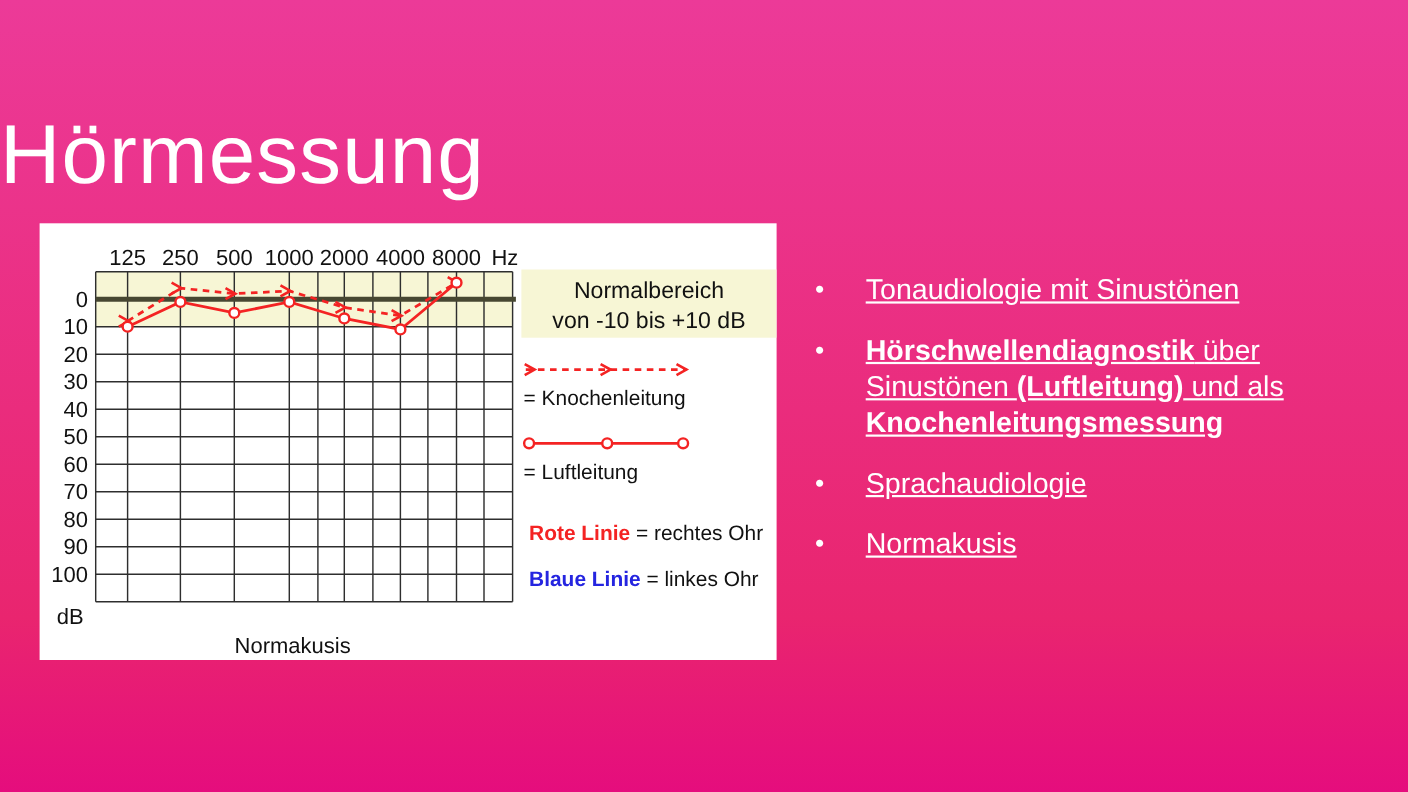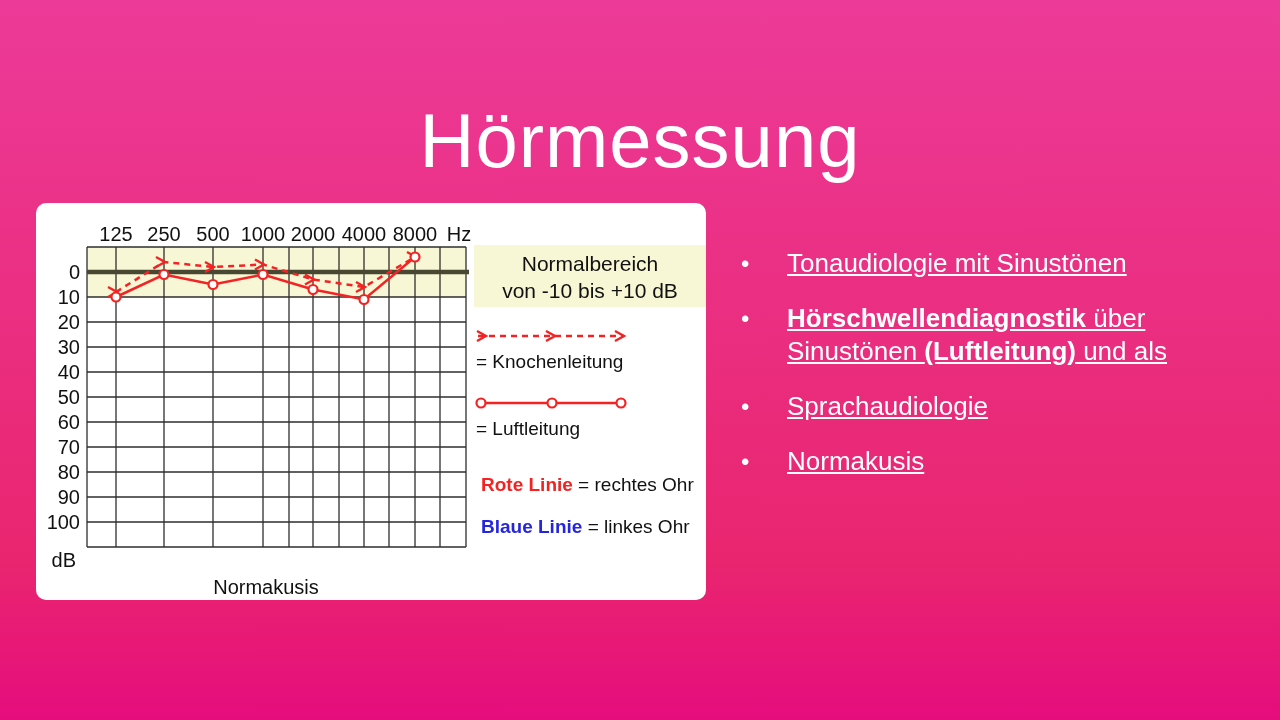--- a/index.html
+++ b/index.html
@@ -4,28 +4,27 @@
 <style>
   html,body{margin:0;padding:0;}
   body{
     width:1280px;height:720px;overflow:hidden;
     background:linear-gradient(180deg,#ec3a98 0%,#e9256f 78%,#e50d7d 100%);
     font-family:"Liberation Sans",sans-serif;
     position:relative;
   }
   .slide-title{
     position:absolute;top:44px;left:0;width:1280px;
-    text-align:center;color:#ffffff;
+    text-align:left;color:#ffffff;
     font-size:76px;line-height:92px;font-weight:400;
     letter-spacing:1px;
   }
   .audiogram-panel{
     position:absolute;left:36px;top:203px;width:670px;height:397px;
     background:#ffffff;
-    border-radius:10px;
   }
   .audiogram-panel svg{display:block;}
   .bullets{
     position:absolute;left:737px;top:247px;width:520px;
     list-style:none;margin:0;padding:0;
     color:#ffffff;font-size:26px;line-height:33px;
   }
   .bullets li{
     display:flex;align-items:flex-start;
     margin:0 0 22px 0;
@@ -150,21 +149,21 @@
     </svg>
 </div>
 
 <ul class="bullets">
     <li>
       <span class="bullet-marker">•</span>
       <span class="bullet-text"><span>Tonaudiologie mit Sinustönen</span></span>
     </li>
     <li>
       <span class="bullet-marker">•</span>
-      <span class="bullet-text"><b>Hörschwellendiagnostik</b><span> über</span><br><span>Sinustönen </span><b>(Luftleitung)</b><span> und als</span><br></span>
+      <span class="bullet-text"><b>Hörschwellendiagnostik</b><span> über</span><br><span>Sinustönen </span><b>(Luftleitung)</b><span> und als</span><br><b>Knochenleitungsmessung</b></span>
     </li>
     <li>
       <span class="bullet-marker">•</span>
       <span class="bullet-text"><span>Sprachaudiologie</span></span>
     </li>
     <li>
       <span class="bullet-marker">•</span>
       <span class="bullet-text"><span>Normakusis</span></span>
     </li>
   </ul>

